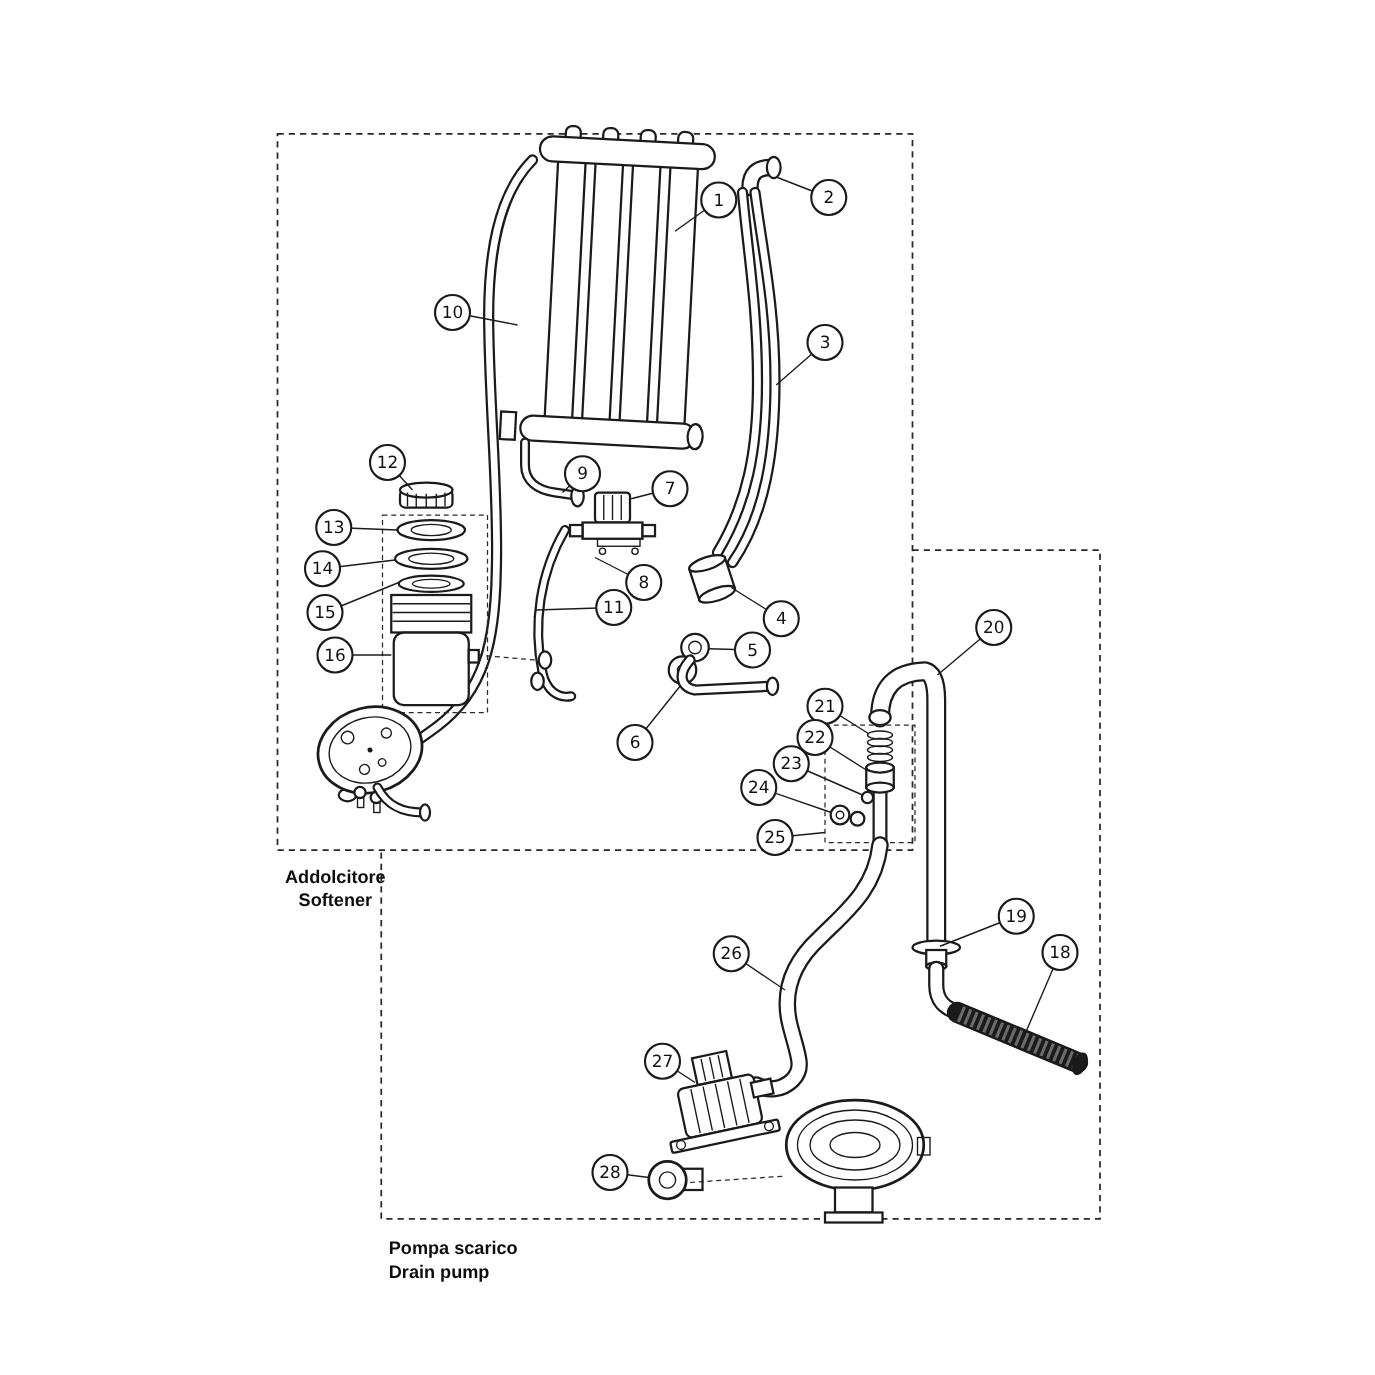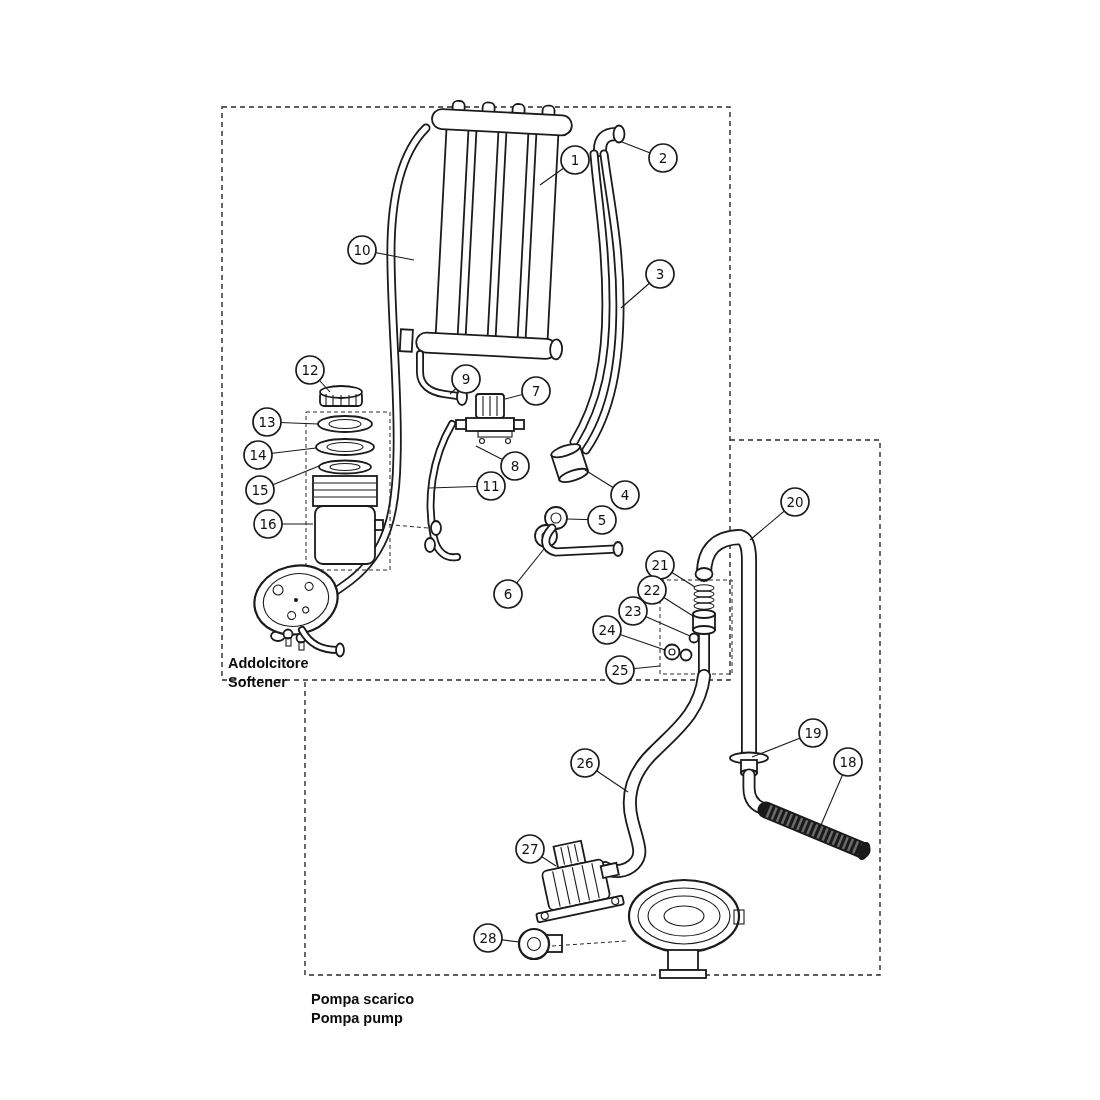--- a/index.html
+++ b/index.html
@@ -353,21 +353,21 @@
           <text x="530" y="853.5" class="bubble-num">27</text>
         </g>
         <g>
           <line x1="488" y1="938" x2="519" y2="942" class="leader"></line>
           <circle cx="488" cy="938" r="14" class="bubble"></circle>
           <text x="488" y="942.5" class="bubble-num">28</text>
         </g>
       </g>
   </svg>
 
-  <div class="sec-label" style="left:228px; top:654px;">
+  <div class="sec-label" style="left:228px; top:693px;text-align:center;">
     <div>Addolcitore</div>
     <div>Softener</div>
   </div>
   <div class="sec-label" style="left:311px; top:990px;">
     <div>Pompa scarico</div>
-    <div>Pompa pump</div>
+    <div>Drain pump</div>
   </div>
 </div>
 
 </body></html>

